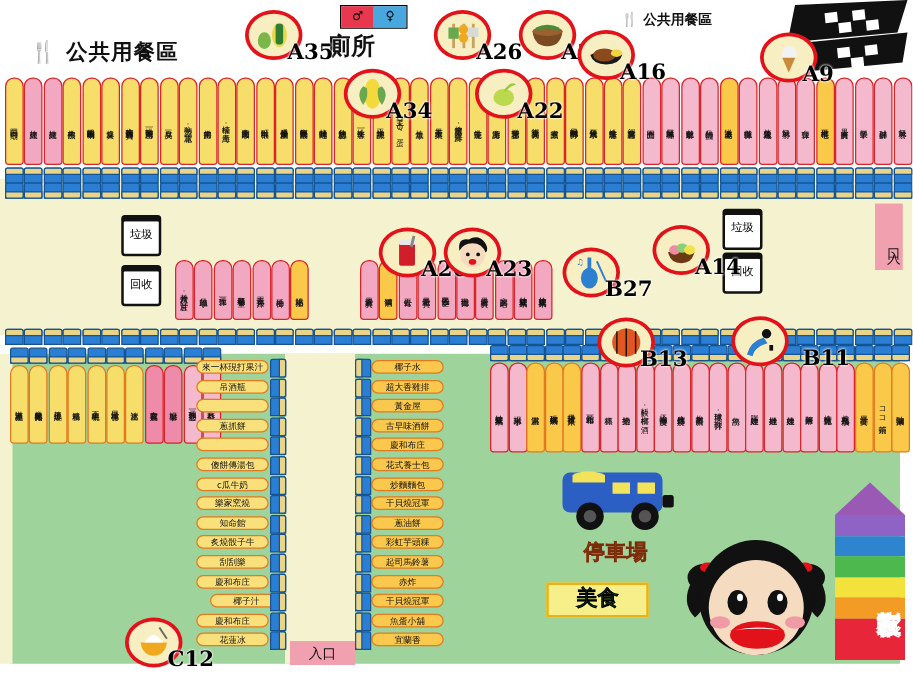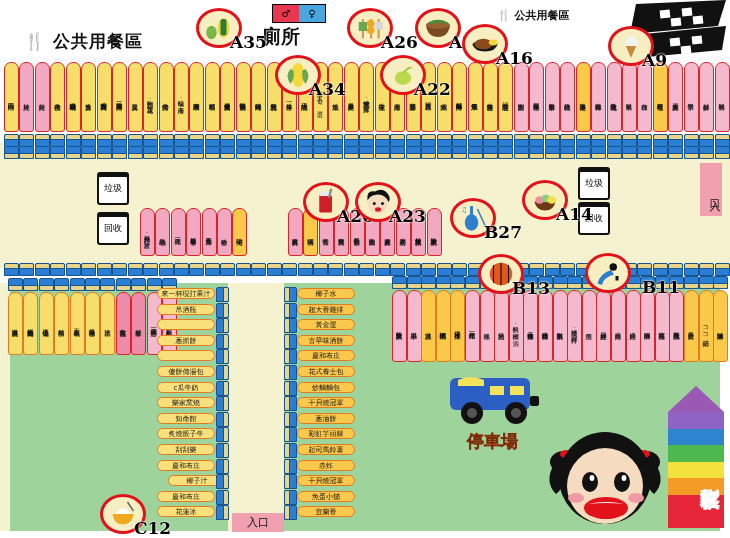--- a/index.html
+++ b/index.html
@@ -551,20 +551,21 @@
     <path d="M14 10 Q26 4 40 10 L40 16 L14 16 Z" fill="#f2e35a"></path>
     <rect x="46" y="16" width="14" height="9" fill="#f2e35a"></rect>
     <rect x="66" y="16" width="14" height="9" fill="#f2e35a"></rect>
     <circle cx="28" cy="43" r="11" fill="#111"></circle>
       <circle cx="28" cy="43" r="5" fill="#555"></circle>
     <circle cx="72" cy="43" r="11" fill="#111"></circle>
       <circle cx="72" cy="43" r="5" fill="#555"></circle>
   </svg>
   <div class="parkinglot zh" style="left:467px;top:430px;">停車場</div>
 
+  <div class="legendbox zh" style="left:437px;top:466px;width:78px;height:24px;">美食</div>
 
   <svg style="position:absolute;left:540px;top:420px;width:130px;height:118px;" viewBox="0 0 130 118">
     <ellipse cx="24" cy="42" rx="14" ry="11" fill="#111"></ellipse>
     <path d="M14 44 Q4 62 16 74 Q26 66 24 50 Z" fill="#111"></path>
     <ellipse cx="106" cy="42" rx="14" ry="11" fill="#111"></ellipse>
     <path d="M116 44 Q126 62 114 74 Q104 66 106 50 Z" fill="#111"></path>
     <ellipse cx="26" cy="34" rx="6" ry="4" fill="#e2121b"></ellipse>
     <ellipse cx="104" cy="34" rx="6" ry="4" fill="#e2121b"></ellipse>
     <ellipse cx="65" cy="58" rx="46" ry="46" fill="#111"></ellipse>
     <ellipse cx="65" cy="66" rx="38" ry="38" fill="#f5dcc0"></ellipse>

